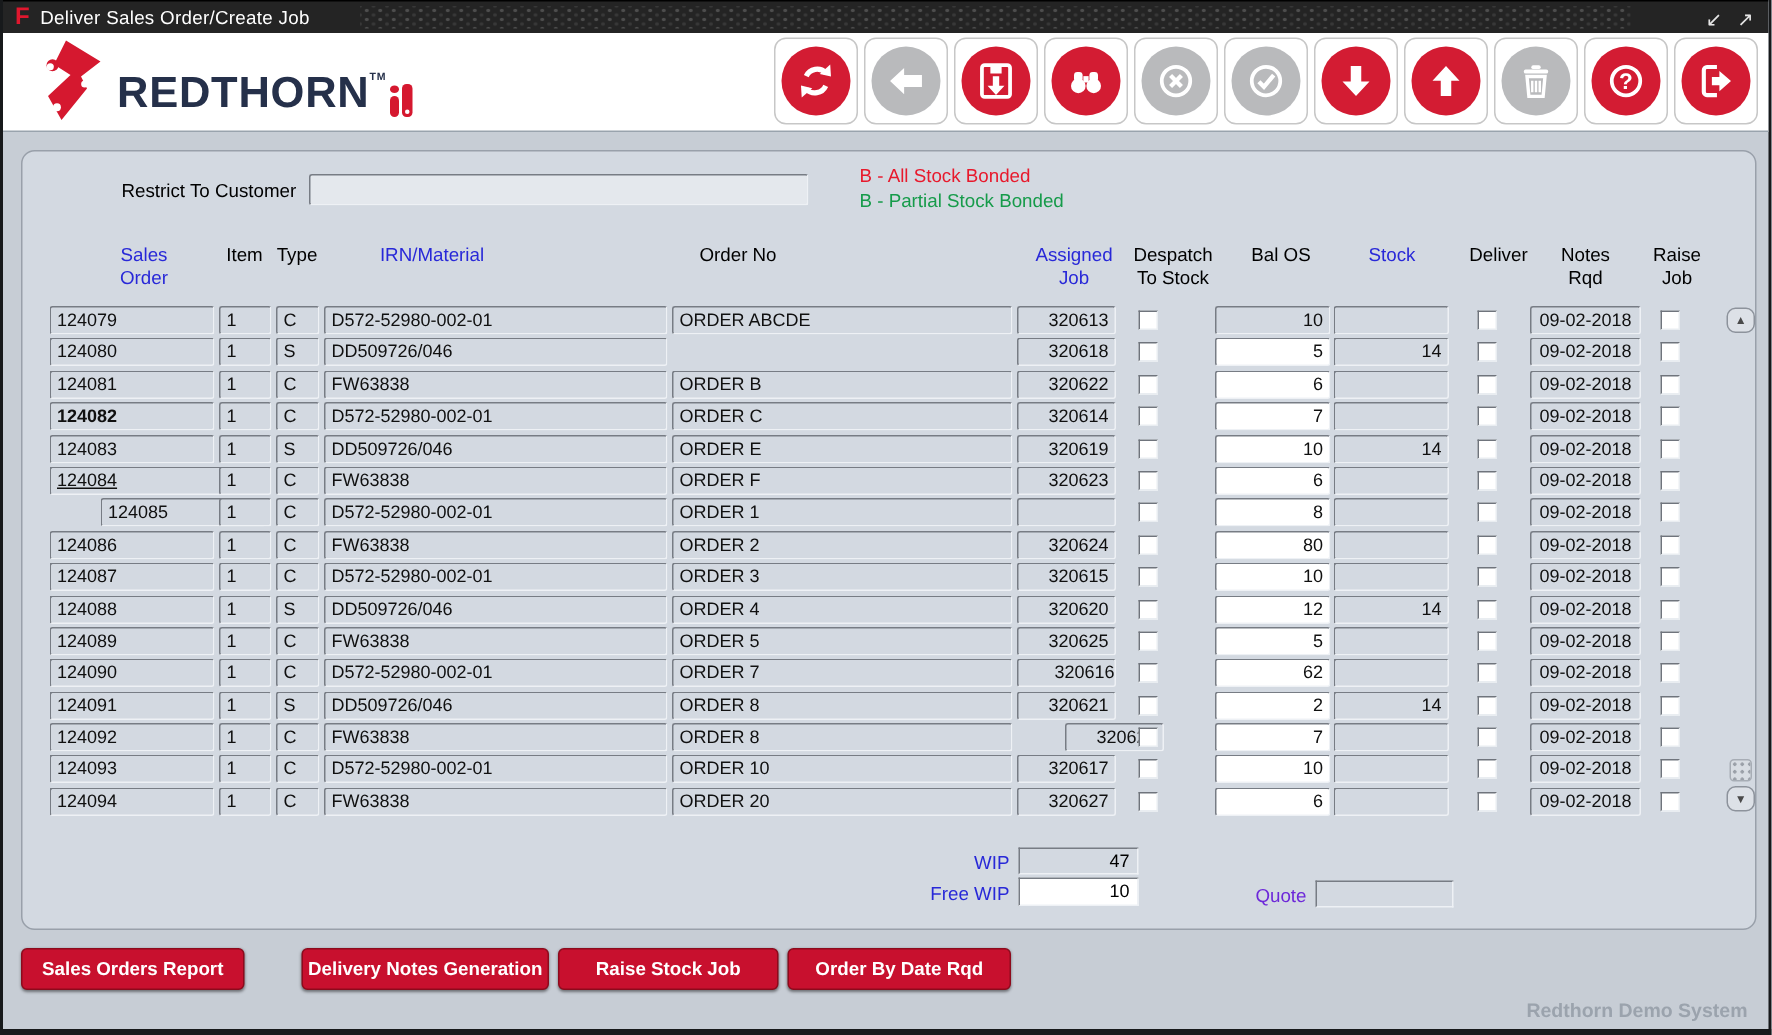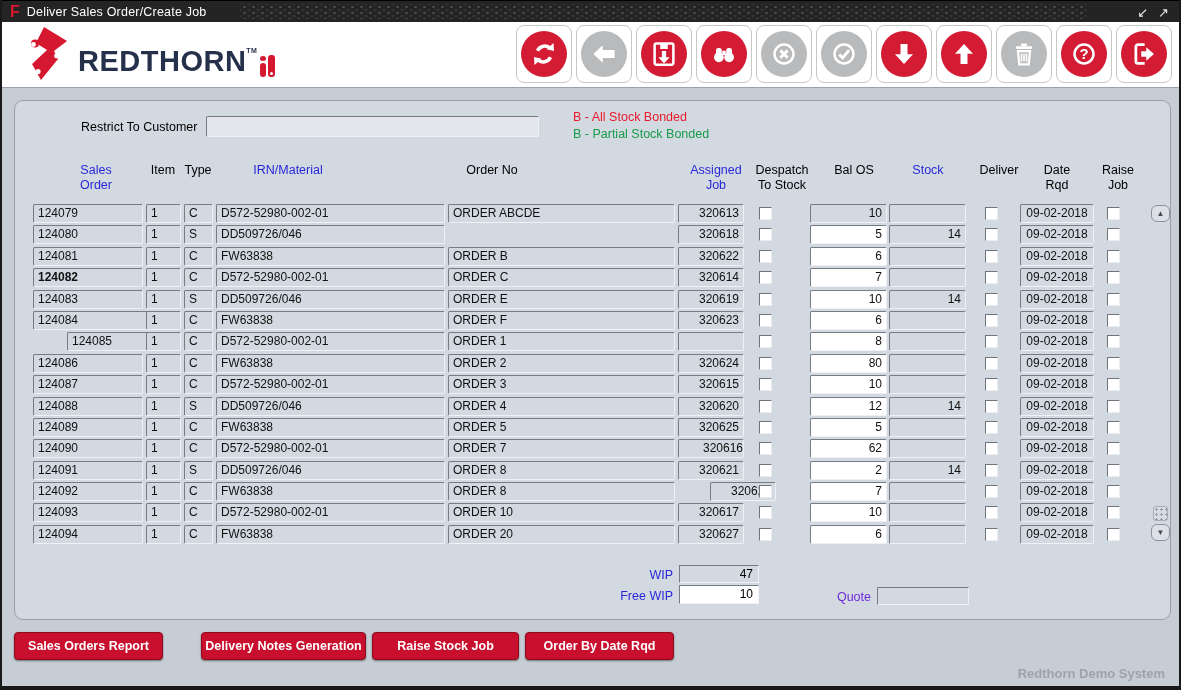--- a/index.html
+++ b/index.html
@@ -225,21 +225,21 @@
         <div class="hdr blue" style="left: 35px;"><span>Sales</span><br><span>Order</span></div>
         <div class="hdr" style="left: 102px;"><span>Item</span></div>
         <div class="hdr" style="left: 137px;"><span>Type</span></div>
         <div class="hdr blue" style="left: 227px;"><span>IRN/Material</span></div>
         <div class="hdr" style="left: 431px;"><span>Order No</span></div>
         <div class="hdr blue" style="left: 655px;"><span>Assigned</span><br><span>Job</span></div>
         <div class="hdr" style="left: 721px;"><span>Despatch</span><br><span>To Stock</span></div>
         <div class="hdr" style="left: 793px;"><span>Bal OS</span></div>
         <div class="hdr blue" style="left: 867px;"><span>Stock</span></div>
         <div class="hdr" style="left: 938px;"><span>Deliver</span></div>
-        <div class="hdr" style="left: 996px;"><span>Date</span><br><span>Rqd</span></div>
+        <div class="hdr" style="left: 996px;"><span>Notes</span><br><span>Rqd</span></div>
         <div class="hdr" style="left: 1057px;"><span>Raise</span><br><span>Job</span></div>
       </div>
     <div class="rows" id="rows">
         <div class="row">
           <div class="cell" style="left: 18px; width: 110px;">124079</div>
           <div class="cell" style="left: 131px; width: 35px;">1</div>
           <div class="cell" style="left: 169px; width: 29px;">C</div>
           <div class="cell" style="left: 201px; width: 229px;">D572-52980-002-01</div>
           <div class="cell" style="left: 433px; width: 227px;">ORDER ABCDE</div>
           <div class="cell r" style="left: 663px; width: 66px;">320613</div>
@@ -299,21 +299,21 @@
           <div class="cell" style="left: 433px; width: 227px;">ORDER E</div>
           <div class="cell r" style="left: 663px; width: 66px;">320619</div>
           <div class="checkbox" style="left: 744px;"></div>
           <div class="cell white r" style="left: 795px; width: 77px;">10</div>
           <div class="cell r" style="left: 874px; width: 77px;">14</div>
           <div class="checkbox" style="left: 970px;"></div>
           <div class="cell c" style="left: 1005px; width: 74px;">09-02-2018</div>
           <div class="checkbox" style="left: 1092px;"></div>
         </div>
         <div class="row">
-          <div class="cell" style="left: 18px; width: 116px;">124084</div>
+          <div class="cell" style="left: 18px; width: 116px; text-decoration: underline;">124084</div>
           <div class="cell" style="left: 131px; width: 35px;">1</div>
           <div class="cell" style="left: 169px; width: 29px;">C</div>
           <div class="cell" style="left: 201px; width: 229px;">FW63838</div>
           <div class="cell" style="left: 433px; width: 227px;">ORDER F</div>
           <div class="cell r" style="left: 663px; width: 66px;">320623</div>
           <div class="checkbox" style="left: 744px;"></div>
           <div class="cell white r" style="left: 795px; width: 77px;">6</div>
           <div class="cell r" style="left: 874px; width: 77px;"></div>
           <div class="checkbox" style="left: 970px;"></div>
           <div class="cell c" style="left: 1005px; width: 74px;">09-02-2018</div>

